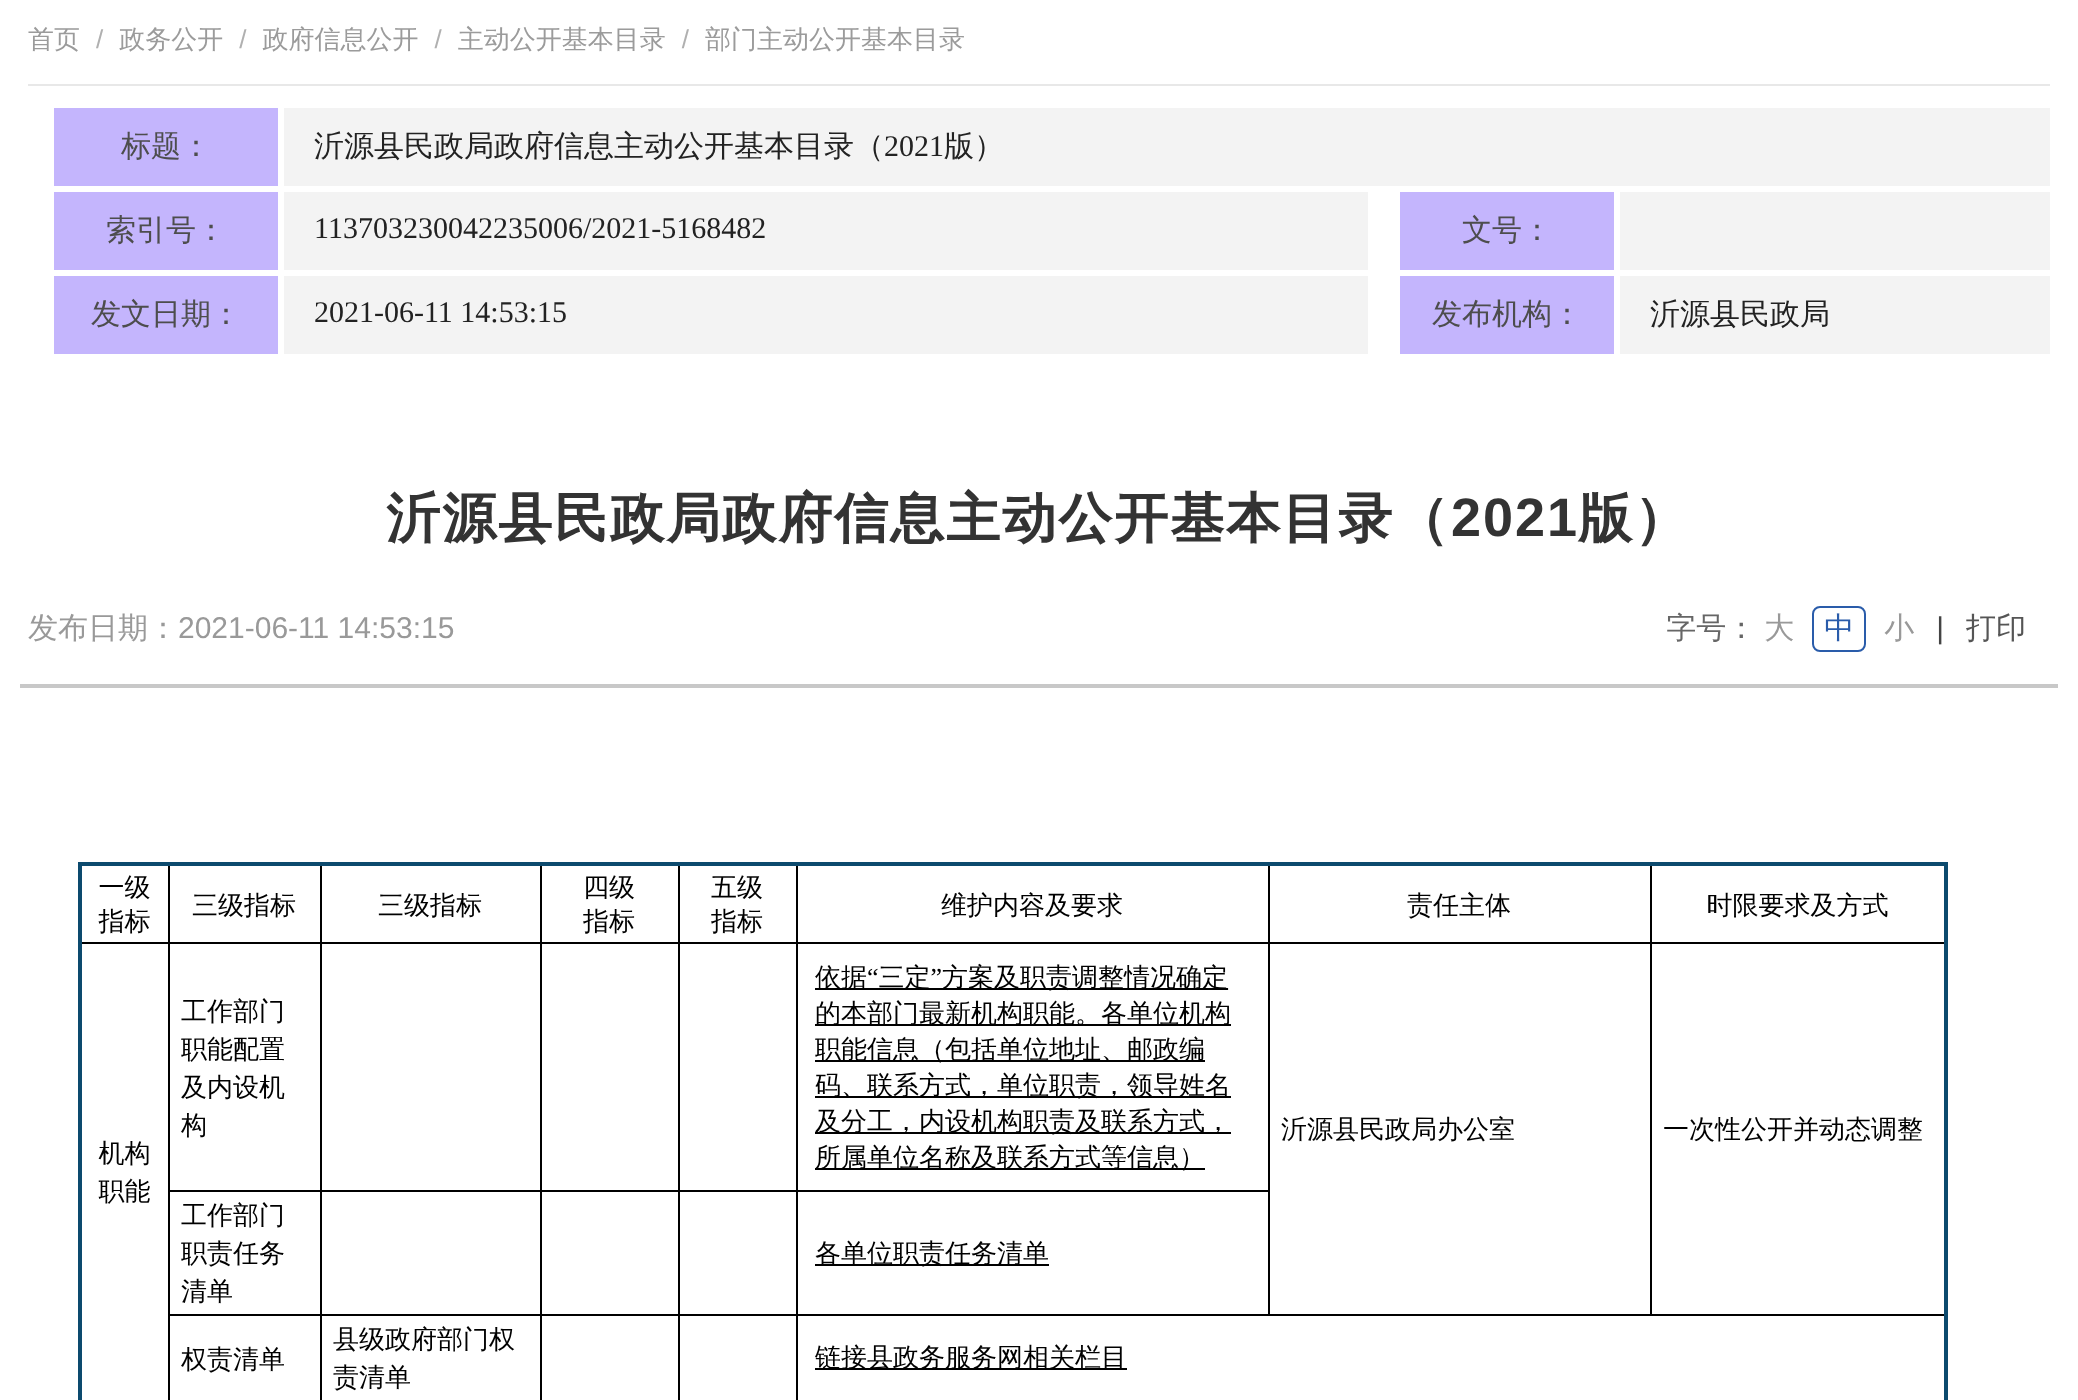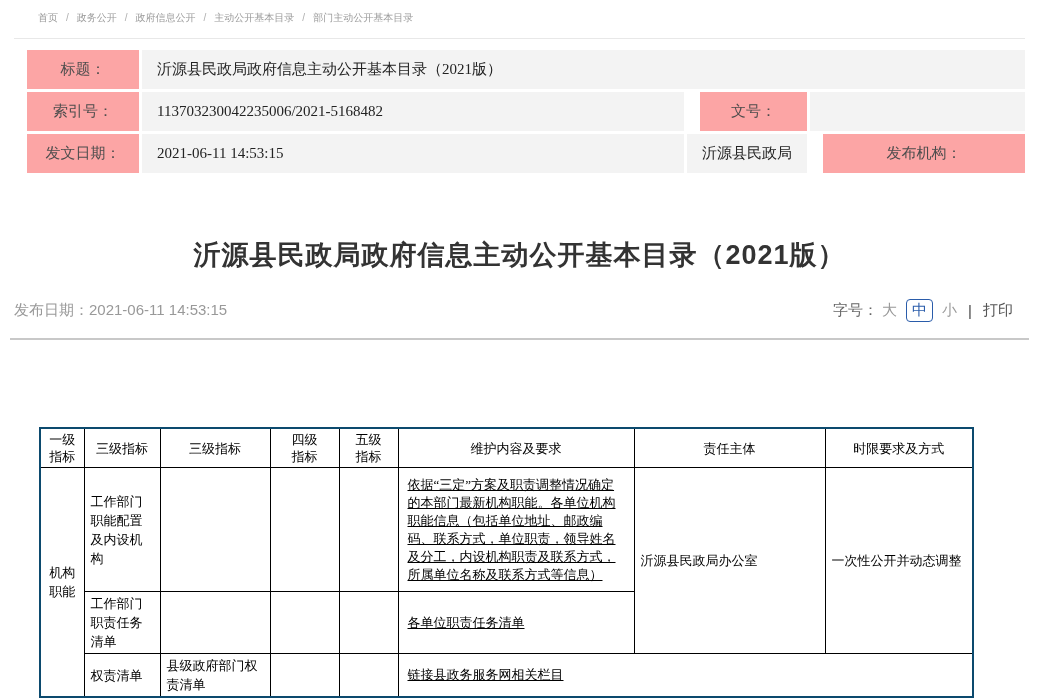--- a/index.html
+++ b/index.html
@@ -1,30 +1,30 @@
 <!DOCTYPE html>
 <html><head>
 <meta charset="utf-8">
 <style>
   * { margin:0; padding:0; box-sizing:border-box; }
   html,body { width:1039px; height:700px; overflow:hidden; background:#fff;
               font-family:"Liberation Sans", sans-serif; }
   .page { width:1039px; height:700px; position:relative; }
 
   
-  .breadcrumb { padding:11px 14px 0 14px; font-size:10px; color:#9b9b9b;margin-left:24px; }
+  .breadcrumb { padding:11px 14px 0 14px; font-size:13px; color:#9b9b9b; }
   .breadcrumb a { color:#9b9b9b; text-decoration:none; cursor:pointer; }
   .breadcrumb .sep { margin:0 8px; color:#b0b0b0; }
   .divider1 { margin:13px 14px 0 14px; border-bottom:1px solid #e8e8e8; }
 
   
   .meta { margin:11px 14px 0 14px; display:grid;
           grid-template-columns:125px 1fr 120px 215px; gap:3px; font-size:15px; }
   .meta .cell { height:39px; display:flex; align-items:center; }
-  .meta .lbl { background:#fca5a5; color:#4d4d4d; justify-content:center;margin-left:13px; }
+  .meta .lbl { background:#c4b5fd; color:#4d4d4d; justify-content:center;margin-left:13px; }
   .meta .val { background:#f3f3f3; color:#222; padding-left:15px;
                font-family:"Liberation Serif", serif; }
   .meta .span3 { grid-column:2 / span 3; }
 
   
   .article-title { margin-top:64px; text-align:center; font-size:27px;
                    font-weight:bold; color:#333; letter-spacing:1px; }
   .date-row { margin:26px 26px 16px 14px; display:flex; align-items:center;
               justify-content:space-between; font-size:15px; }
   .pub-date { color:#999; }
@@ -67,22 +67,22 @@
     <div class="cell lbl">标题：</div>
     <div class="cell val span3">沂源县民政局政府信息主动公开基本目录（2021版）</div>
 
     <div class="cell lbl">索引号：</div>
     <div class="cell val">113703230042235006/2021-5168482</div>
     <div class="cell lbl">文号：</div>
     <div class="cell val"></div>
 
     <div class="cell lbl">发文日期：</div>
     <div class="cell val">2021-06-11 14:53:15</div>
+    <div class="cell lbl">发布机构：</div>
     <div class="cell val">沂源县民政局</div>
-    <div class="cell lbl">发布机构：</div>
   </div>
 
   <h1 class="article-title">沂源县民政局政府信息主动公开基本目录（2021版）</h1>
 
   <div class="date-row">
     <div class="pub-date"><span>发布日期：</span><span>2021-06-11 14:53:15</span></div>
     <div class="tools">
       <span>字号：</span>
       <span class="size-opt">大</span>
       <span class="size-active">中</span>

